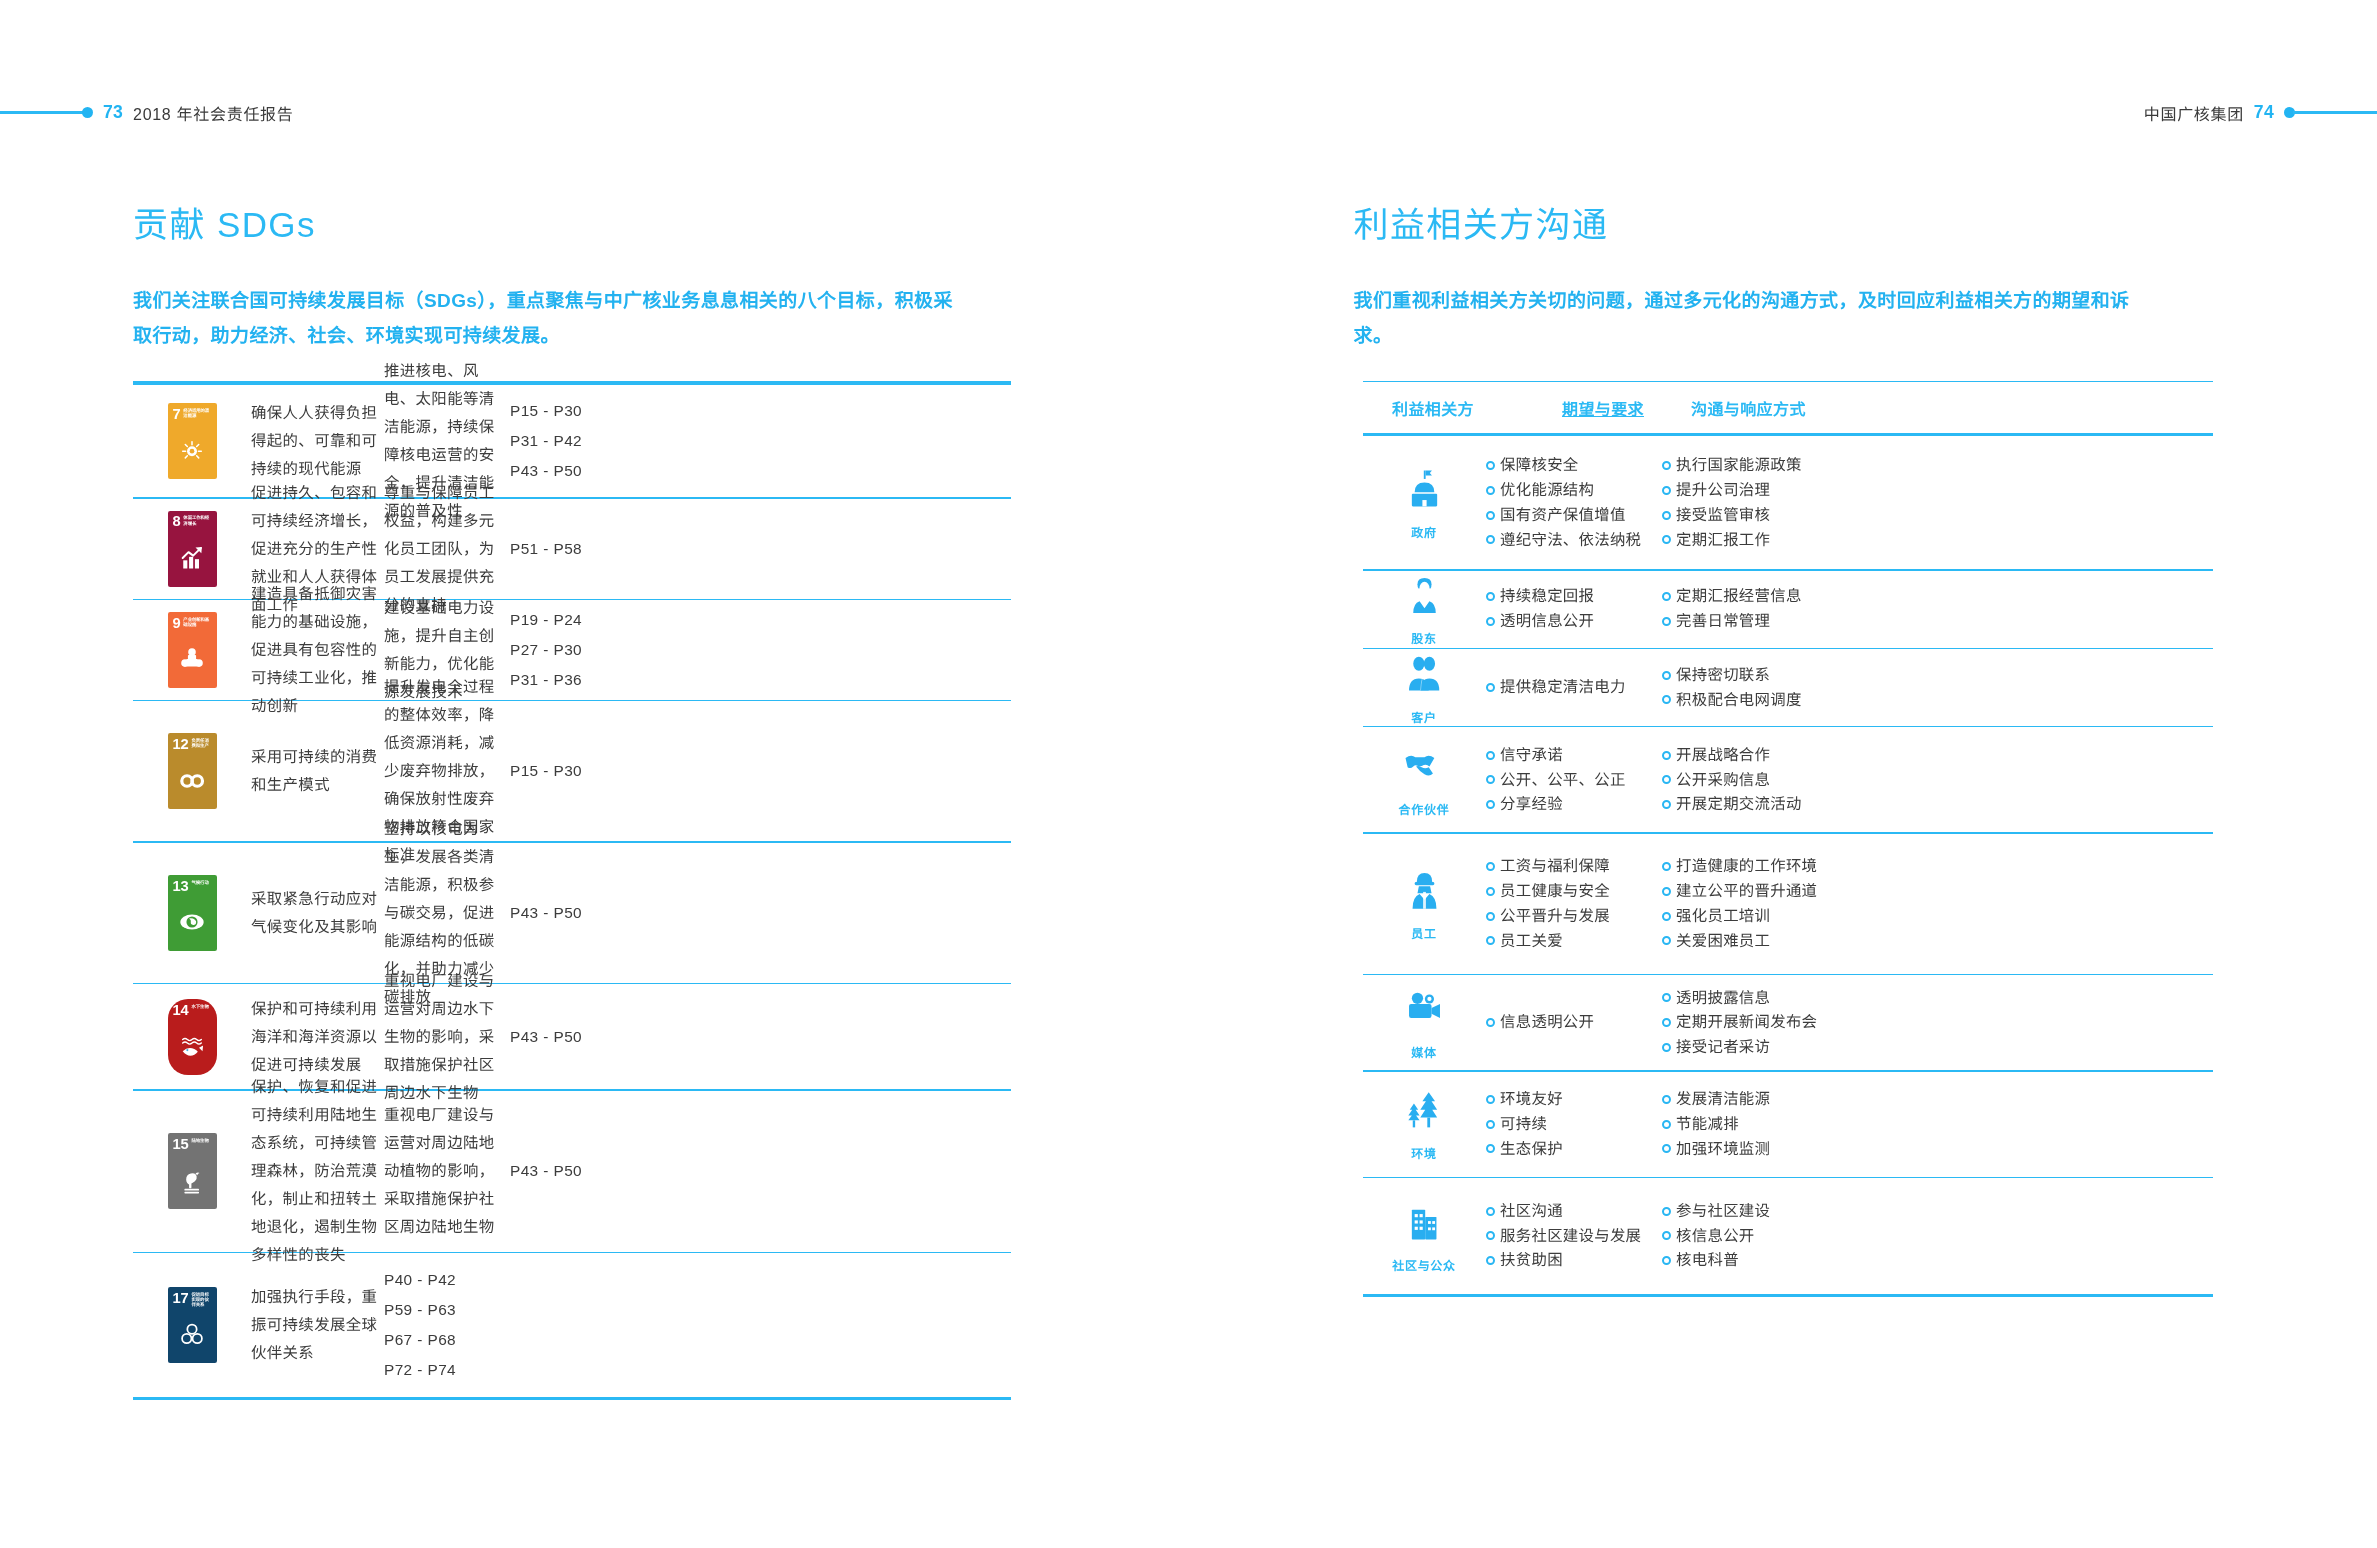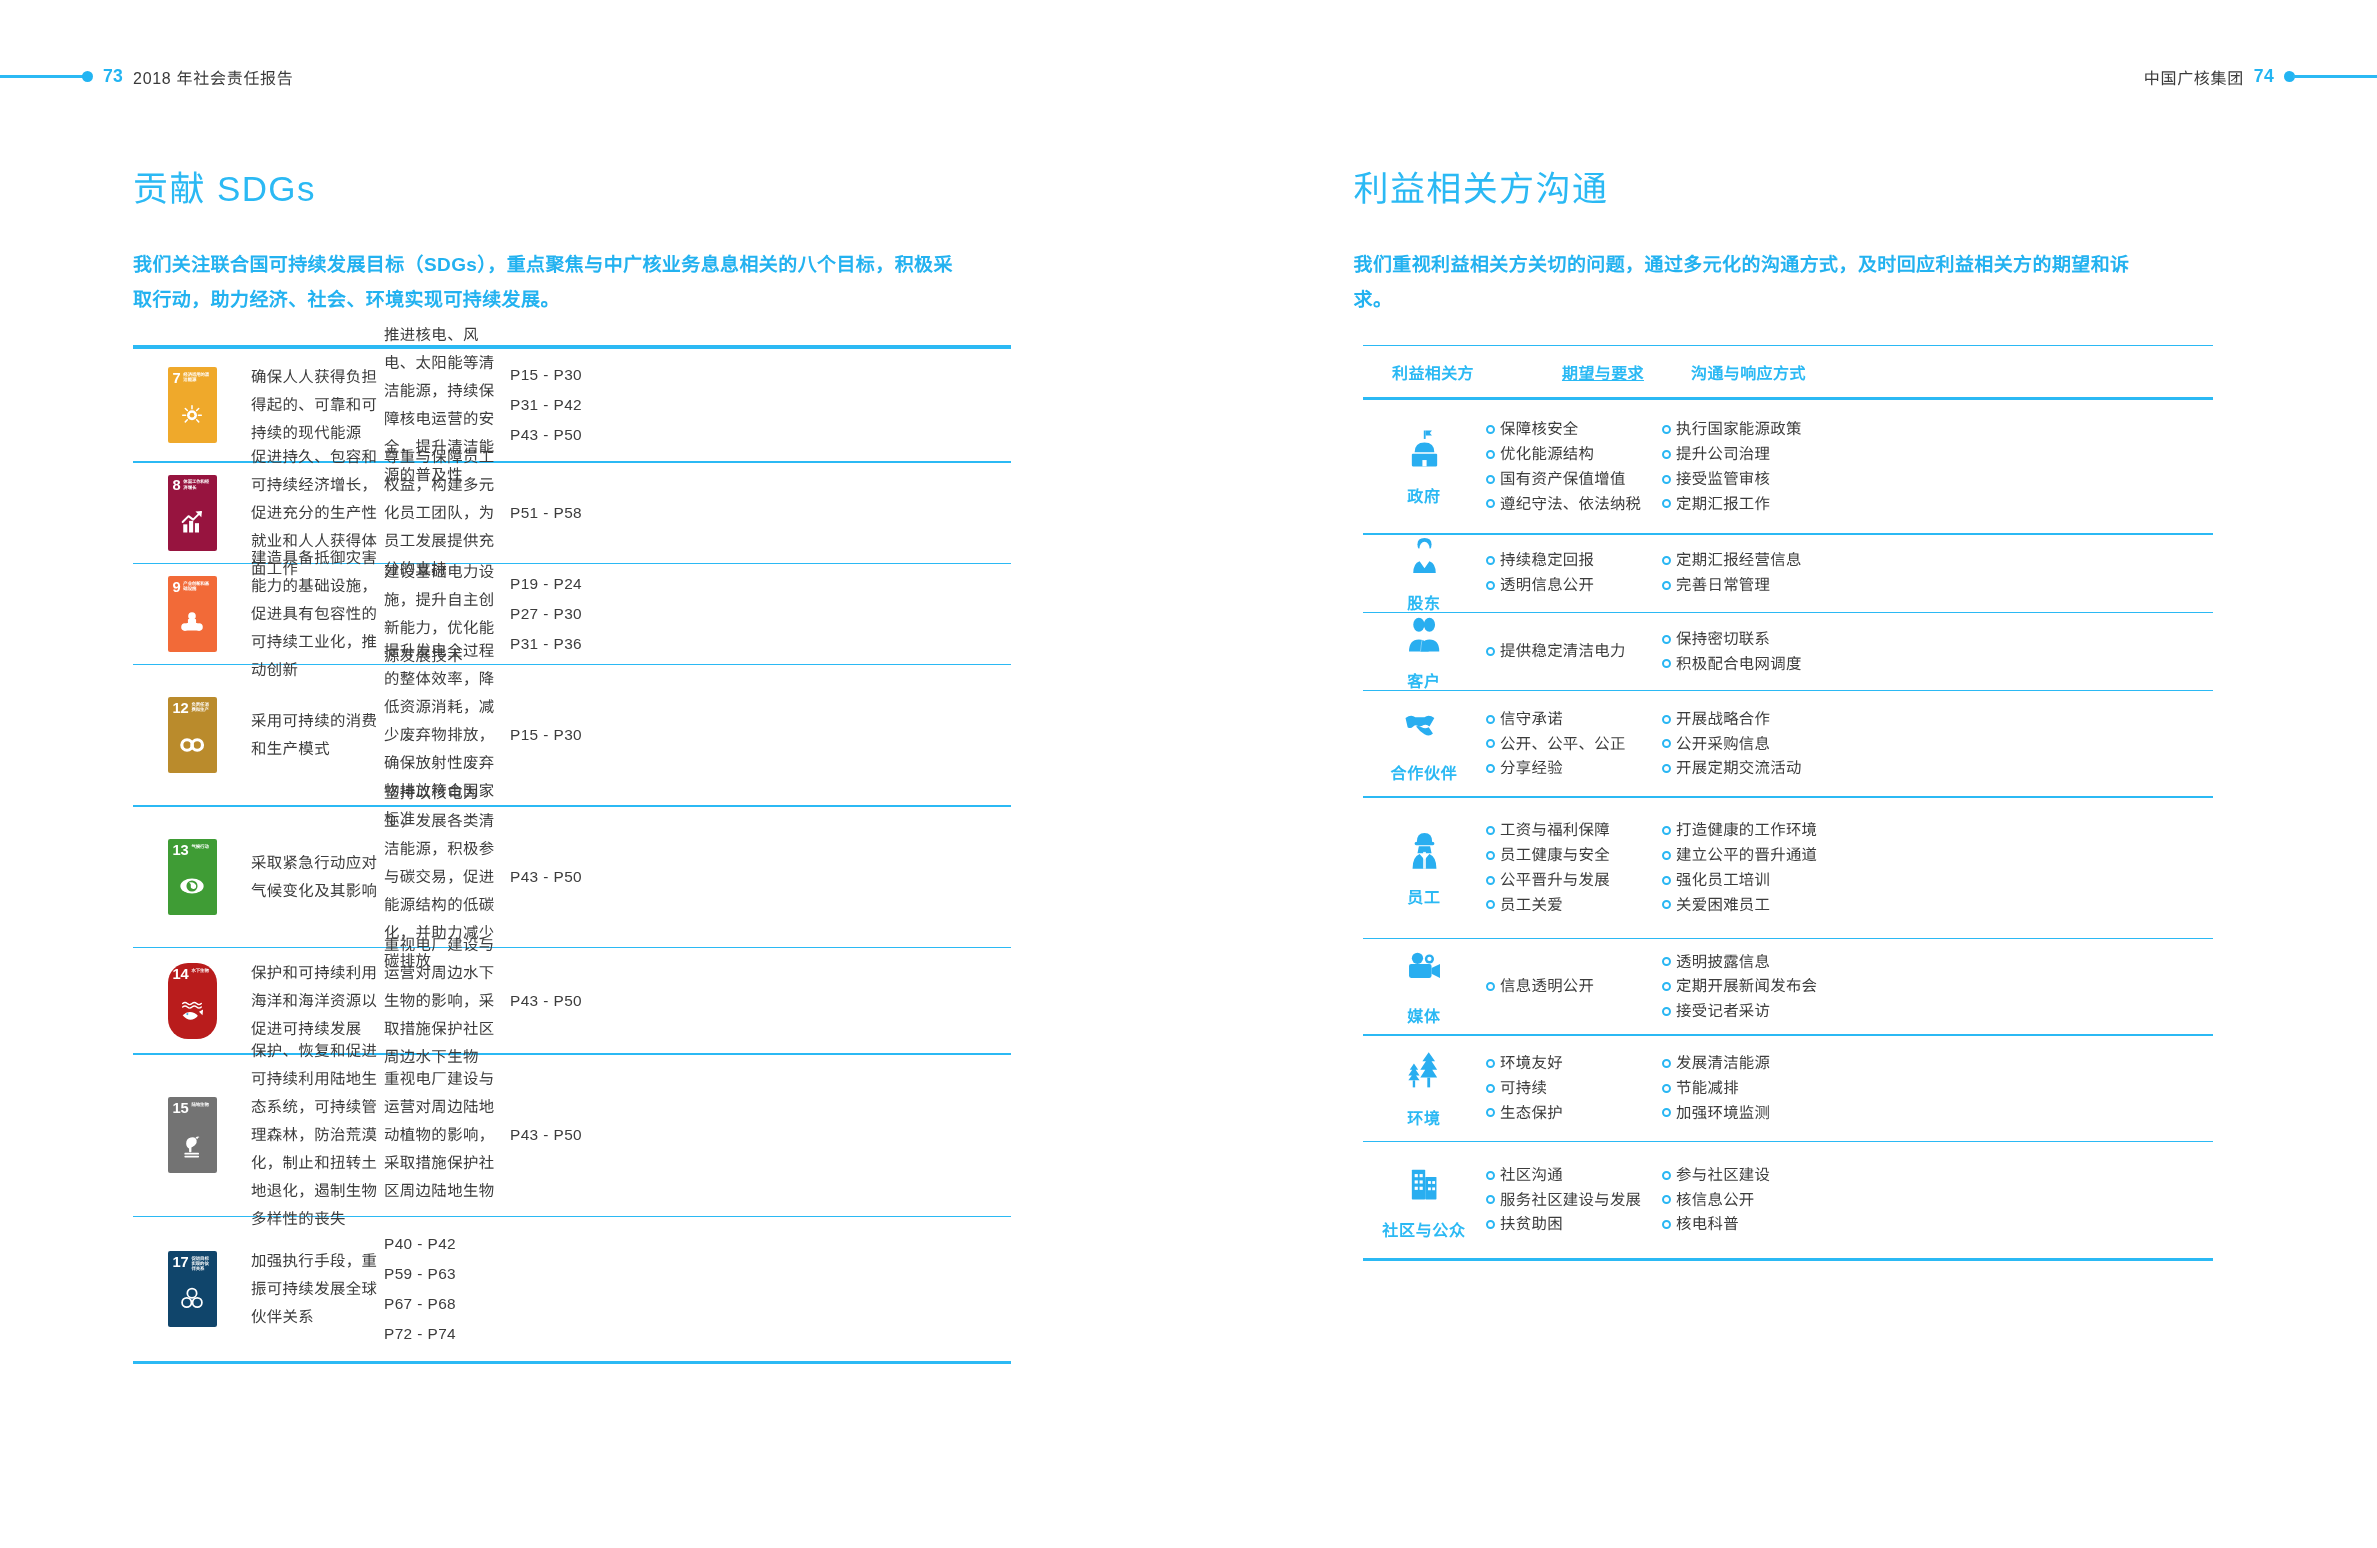--- a/index.html
+++ b/index.html
@@ -3,21 +3,21 @@
 <meta charset="utf-8">
 <style>
   html,body{margin:0;padding:0;}
   body{
     width:2377px;height:1548px;
     background:#ffffff;
     font-family:"Liberation Sans","DejaVu Sans",sans-serif;
     overflow:hidden;
     position:relative;
   }
-  .spread{position:absolute;inset:0;display:flex;}
+  .spread{position:absolute;inset:0;display:flex;margin-top:36px;}
   .page{position:relative;width:50%;height:100%;box-sizing:border-box;}
 
   
   .runhead{position:absolute;top:66px;height:21px;display:flex;align-items:center;}
   .runhead.left{left:0;}
   .runhead.right{right:0;flex-direction:row-reverse;}
   .rule{width:84px;height:2.1px;background:#2bb9f4;}
   .dot{width:11.2px;height:11.2px;border-radius:50%;background:#22b4f2;margin:0 0 0 -2.1px;}
   .runhead.right .dot{margin:0 -2.1px 0 0;}
   .folio{color:#22b4f2;font-size:17.6px;font-weight:700;margin:0 9.8px;letter-spacing:0.4px;}
@@ -54,21 +54,21 @@
   .sdg .cap{color:#fff;font-size:4.4px;line-height:1.18;font-weight:700;max-width:27px;letter-spacing:-0.1px;}
   .sdg .glyph{flex:1;display:flex;align-items:center;justify-content:center;}
   .sdg .glyph svg{width:28px;height:28px;}
 
   
   .c-stake{width:123px;flex:none;display:flex;flex-direction:column;align-items:center;justify-content:center;}
   .c-exp{width:176px;flex:none;}
   .c-com{width:176px;flex:none;}
   .stake-ico{height:46px;display:flex;align-items:flex-end;justify-content:center;}
   .stake-ico svg{display:block;}
-  .stake-label{color:#2bb9f4;font-size:16px;font-weight:700;margin-top:11.2px;letter-spacing:0.7px;}
+  .stake-label{color:#2bb9f4;font-size:12px;font-weight:700;margin-top:11.2px;letter-spacing:0.7px;}
   .bullets{list-style:none;margin:0;padding:0;}
   .bullets li{display:flex;align-items:center;font-size:15.4px;color:#3c3c3c;line-height:1.2;margin:6.3px 0;letter-spacing:0.3px;}
   .bullets li .bl{flex:none;width:9px;height:9px;border-radius:50%;border:2.5px solid #29b6f3;
        box-sizing:border-box;margin-right:5.6px;background:#fff;}
 </style>
 </head>
 <body>
 
 <div class="spread">
 

